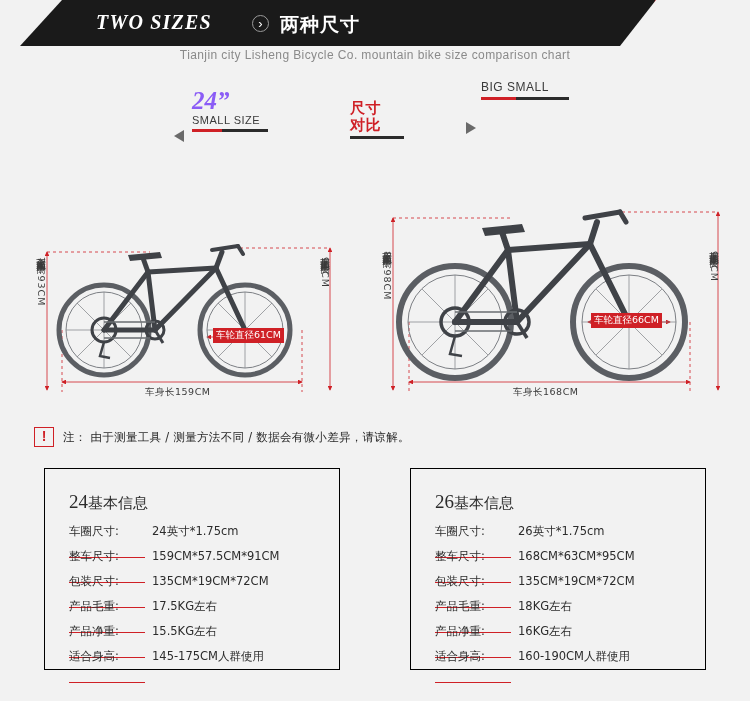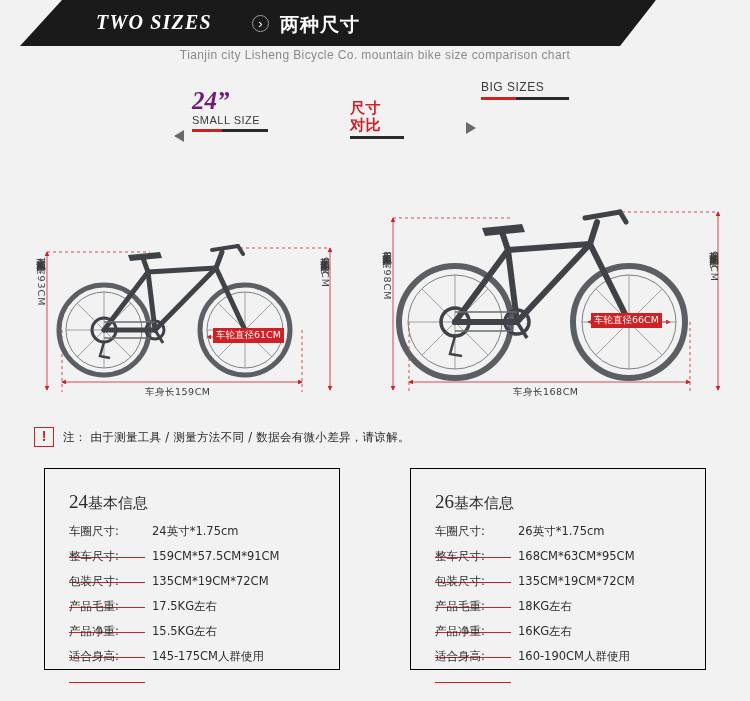--- a/index.html
+++ b/index.html
@@ -69,21 +69,21 @@
     width: 750px; text-align: center;
     font-size: 12px; color: #8a8a8a;
     letter-spacing: 0.4px;
   }
 
   
   .badge { position: absolute; }
   .badge .num {
     font-family: "Liberation Serif", serif;
     font-weight: bold; font-style: italic;
-    color: #701a75;
+    color: #8b5cf6;
   }
   .badge .sub {
     font-family: "Liberation Sans", sans-serif;
     color: #3a3a3a; letter-spacing: 0.5px;
   }
   .badge .rule {
     height: 3px; background: #2b2b2b; margin-top: 3px;
   }
   .badge .rule .red {
     width: 40%; height: 3px; background: #cf2026;
@@ -240,21 +240,21 @@
 
   <div class="compare">
     <div class="ln">尺寸</div>
     <div class="ln">对比</div>
     <div class="rule"></div>
   </div>
 
   <div class="arrow-right"></div>
 
   <div class="badge" id="badge26">
-    <div class="sub">BIG SIZES</div>
+    <div class="sub">BIG SMALL</div>
     <div class="rule">
         <div class="red"></div>
       </div>
   </div>
 
   <svg class="svg-layer" width="750" height="420">
     <defs>
       <marker id="ar" markerWidth="6" markerHeight="6" refX="5" refY="3" orient="auto">
         <path d="M0,0 L6,3 L0,6 z" fill="#cf2026"></path>
       </marker>

